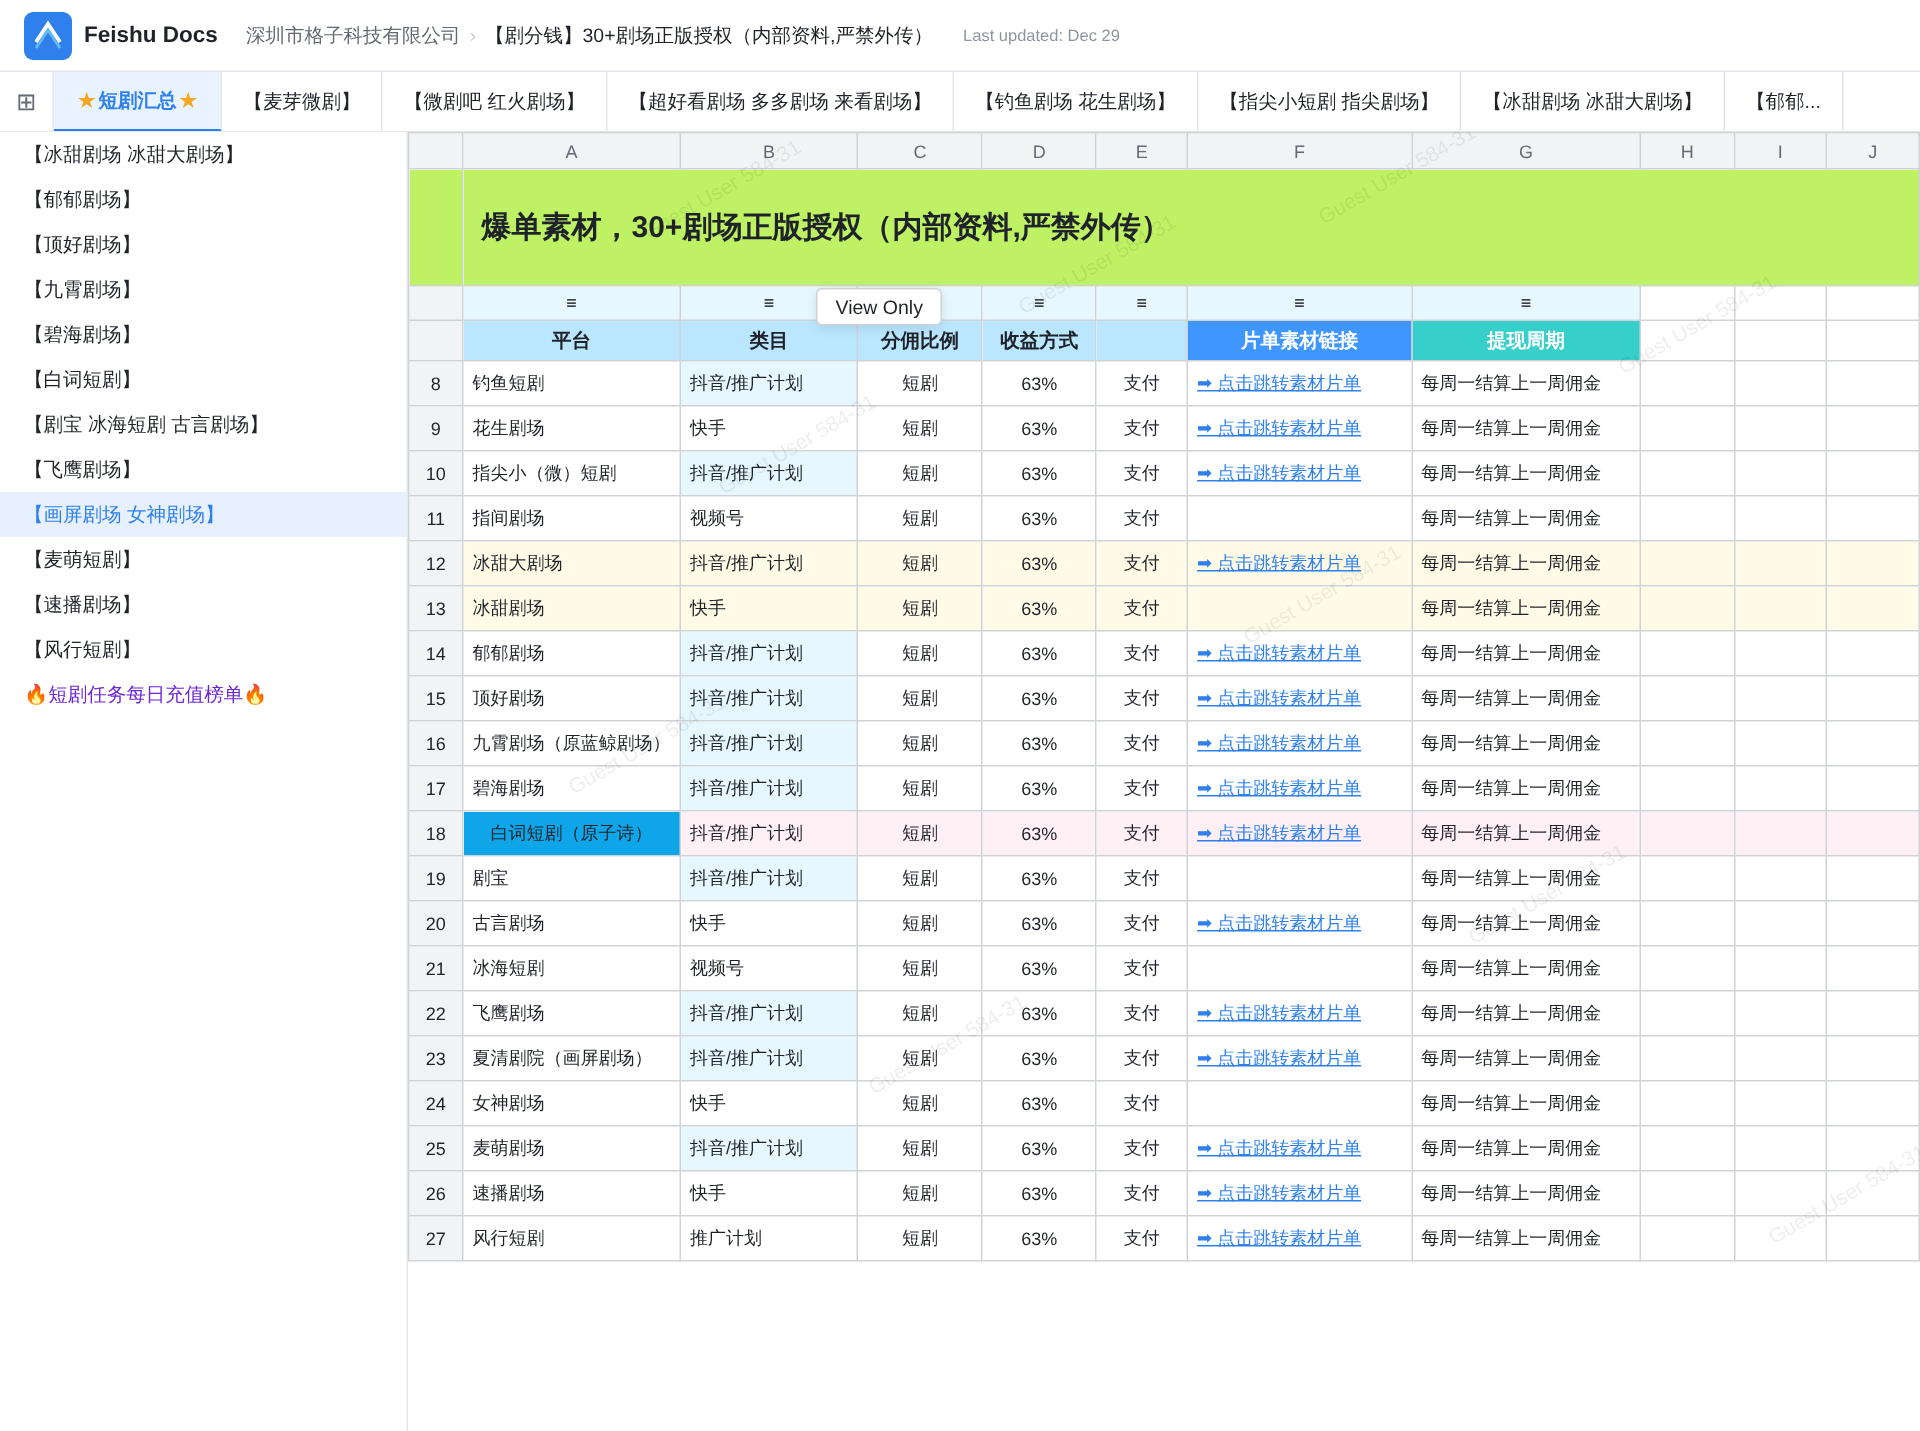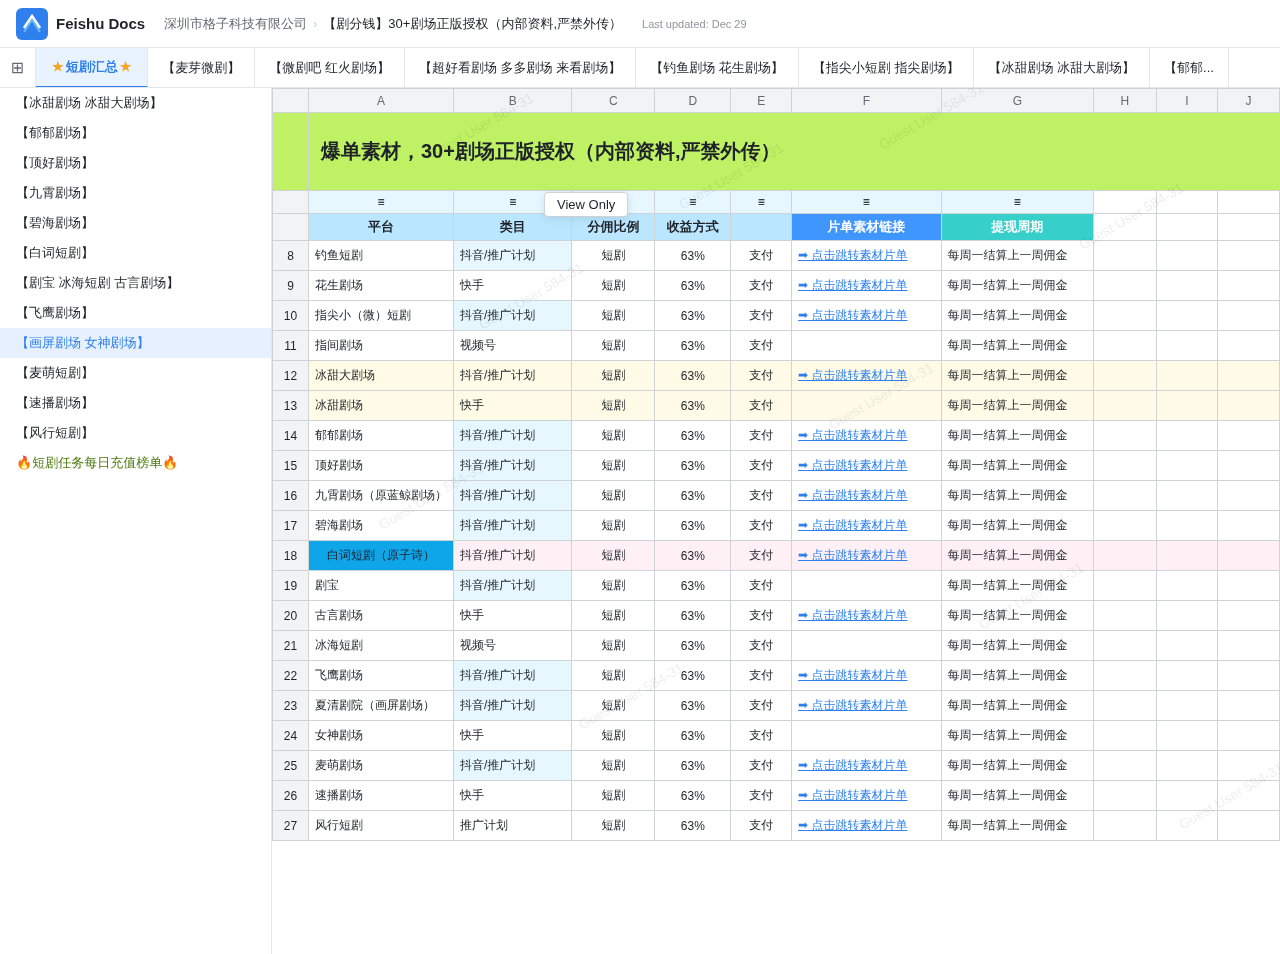--- a/index.html
+++ b/index.html
@@ -301,21 +301,21 @@
     <div class="sidebar-item">【顶好剧场】</div>
     <div class="sidebar-item">【九霄剧场】</div>
     <div class="sidebar-item">【碧海剧场】</div>
     <div class="sidebar-item">【白词短剧】</div>
     <div class="sidebar-item">【剧宝 冰海短剧 古言剧场】</div>
     <div class="sidebar-item">【飞鹰剧场】</div>
     <div class="sidebar-item active">【画屏剧场 女神剧场】</div>
     <div class="sidebar-item">【麦萌短剧】</div>
     <div class="sidebar-item">【速播剧场】</div>
     <div class="sidebar-item">【风行短剧】</div>
-    <div class="sidebar-item" style="color:#4d7c0f;font-family:Liberation Serif, serif;">🔥短剧任务每日充值榜单🔥</div>
+    <div class="sidebar-item" style="color:#6d28d9;font-family:Liberation Serif, serif;">🔥短剧任务每日充值榜单🔥</div>
   </div>
 
   <div class="content-area">
 
     <div class="view-only-badge">
       <span>View Only</span>
     </div>
 
 
     <div class="sheet-container">

